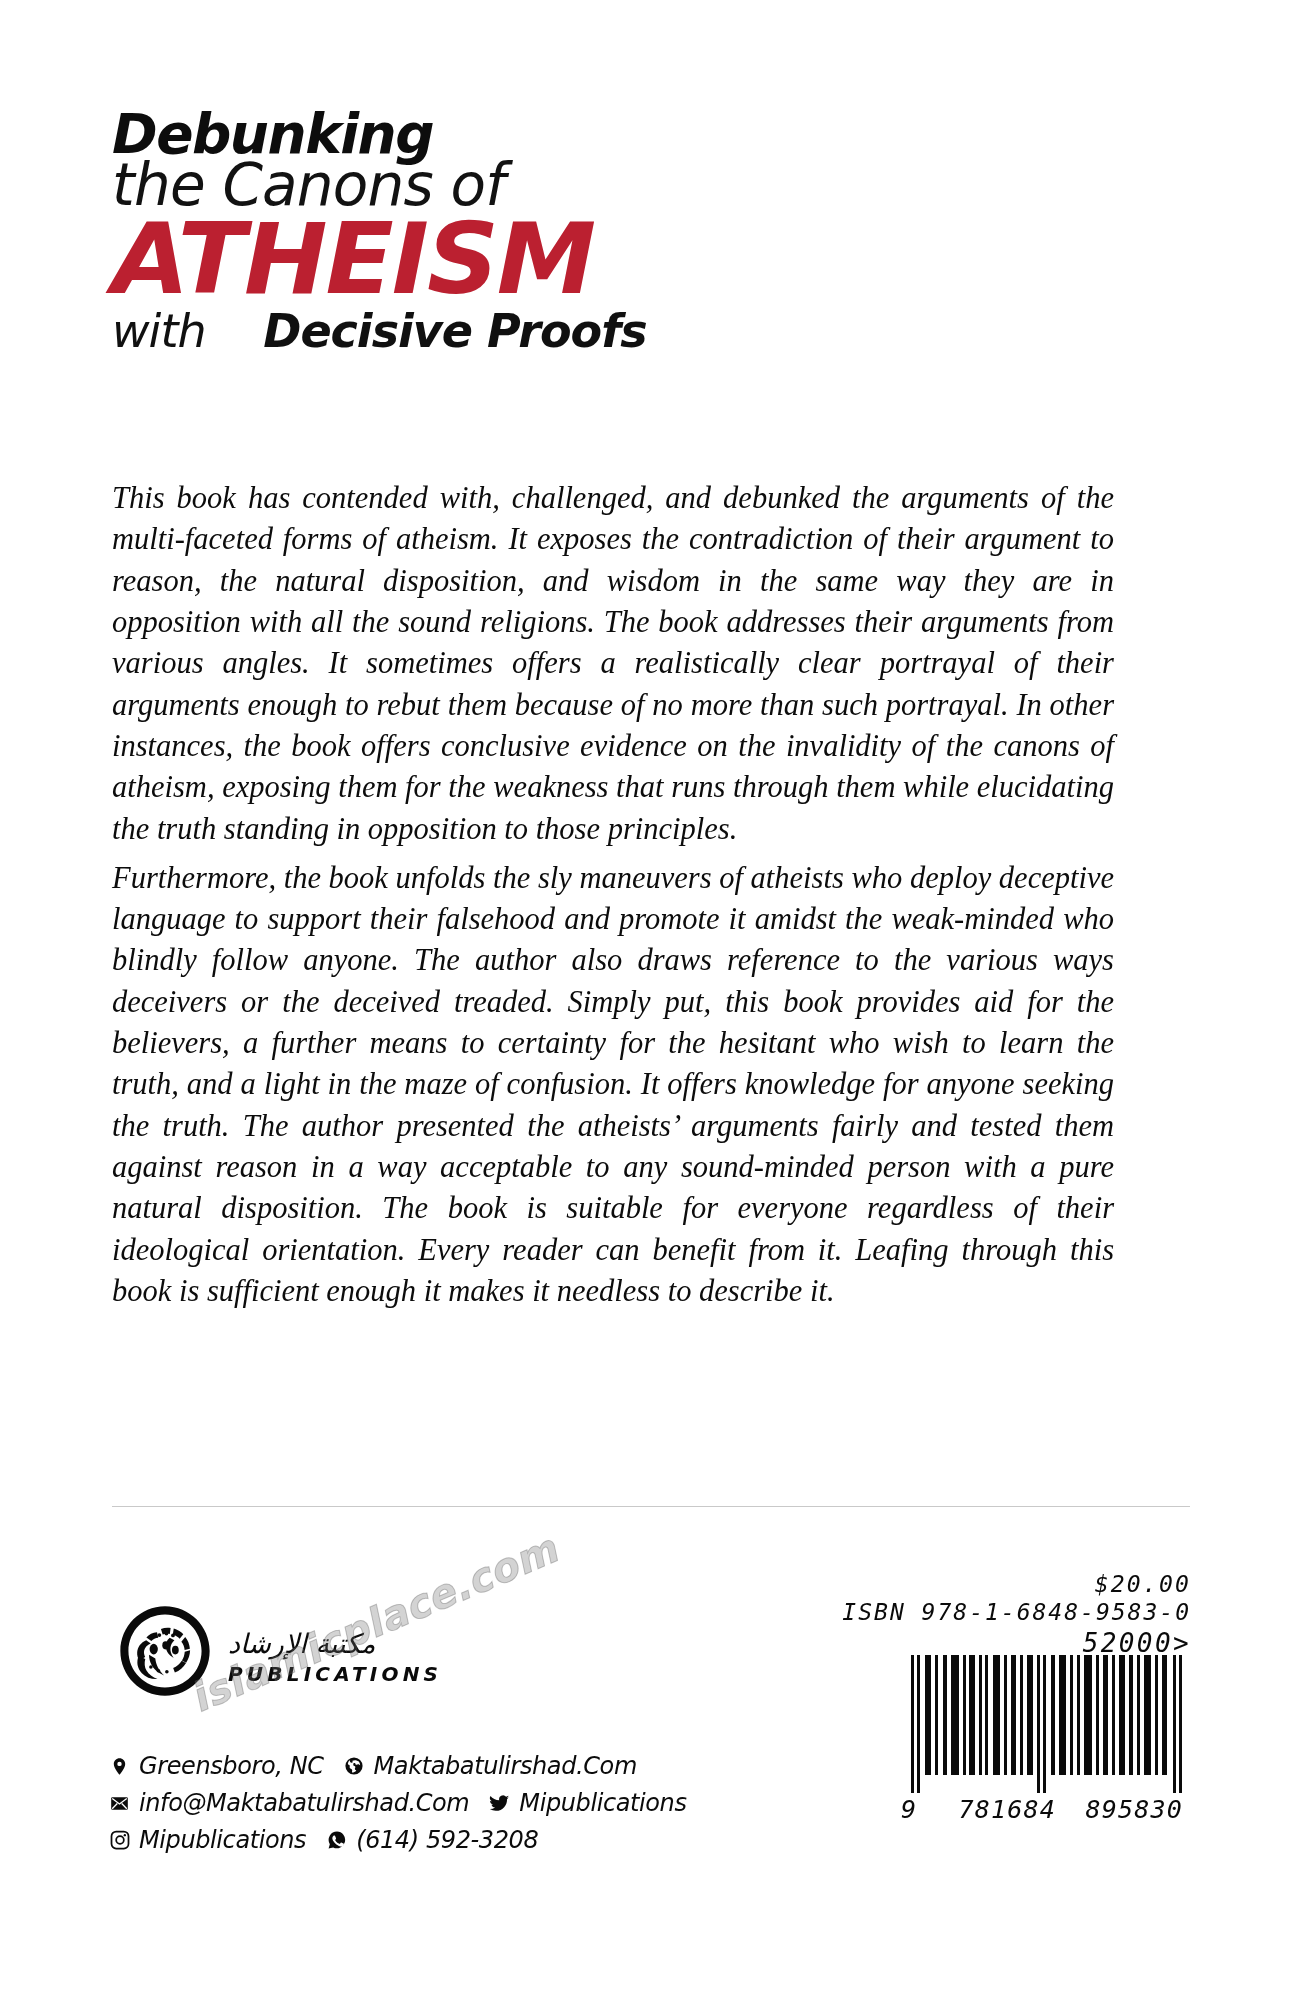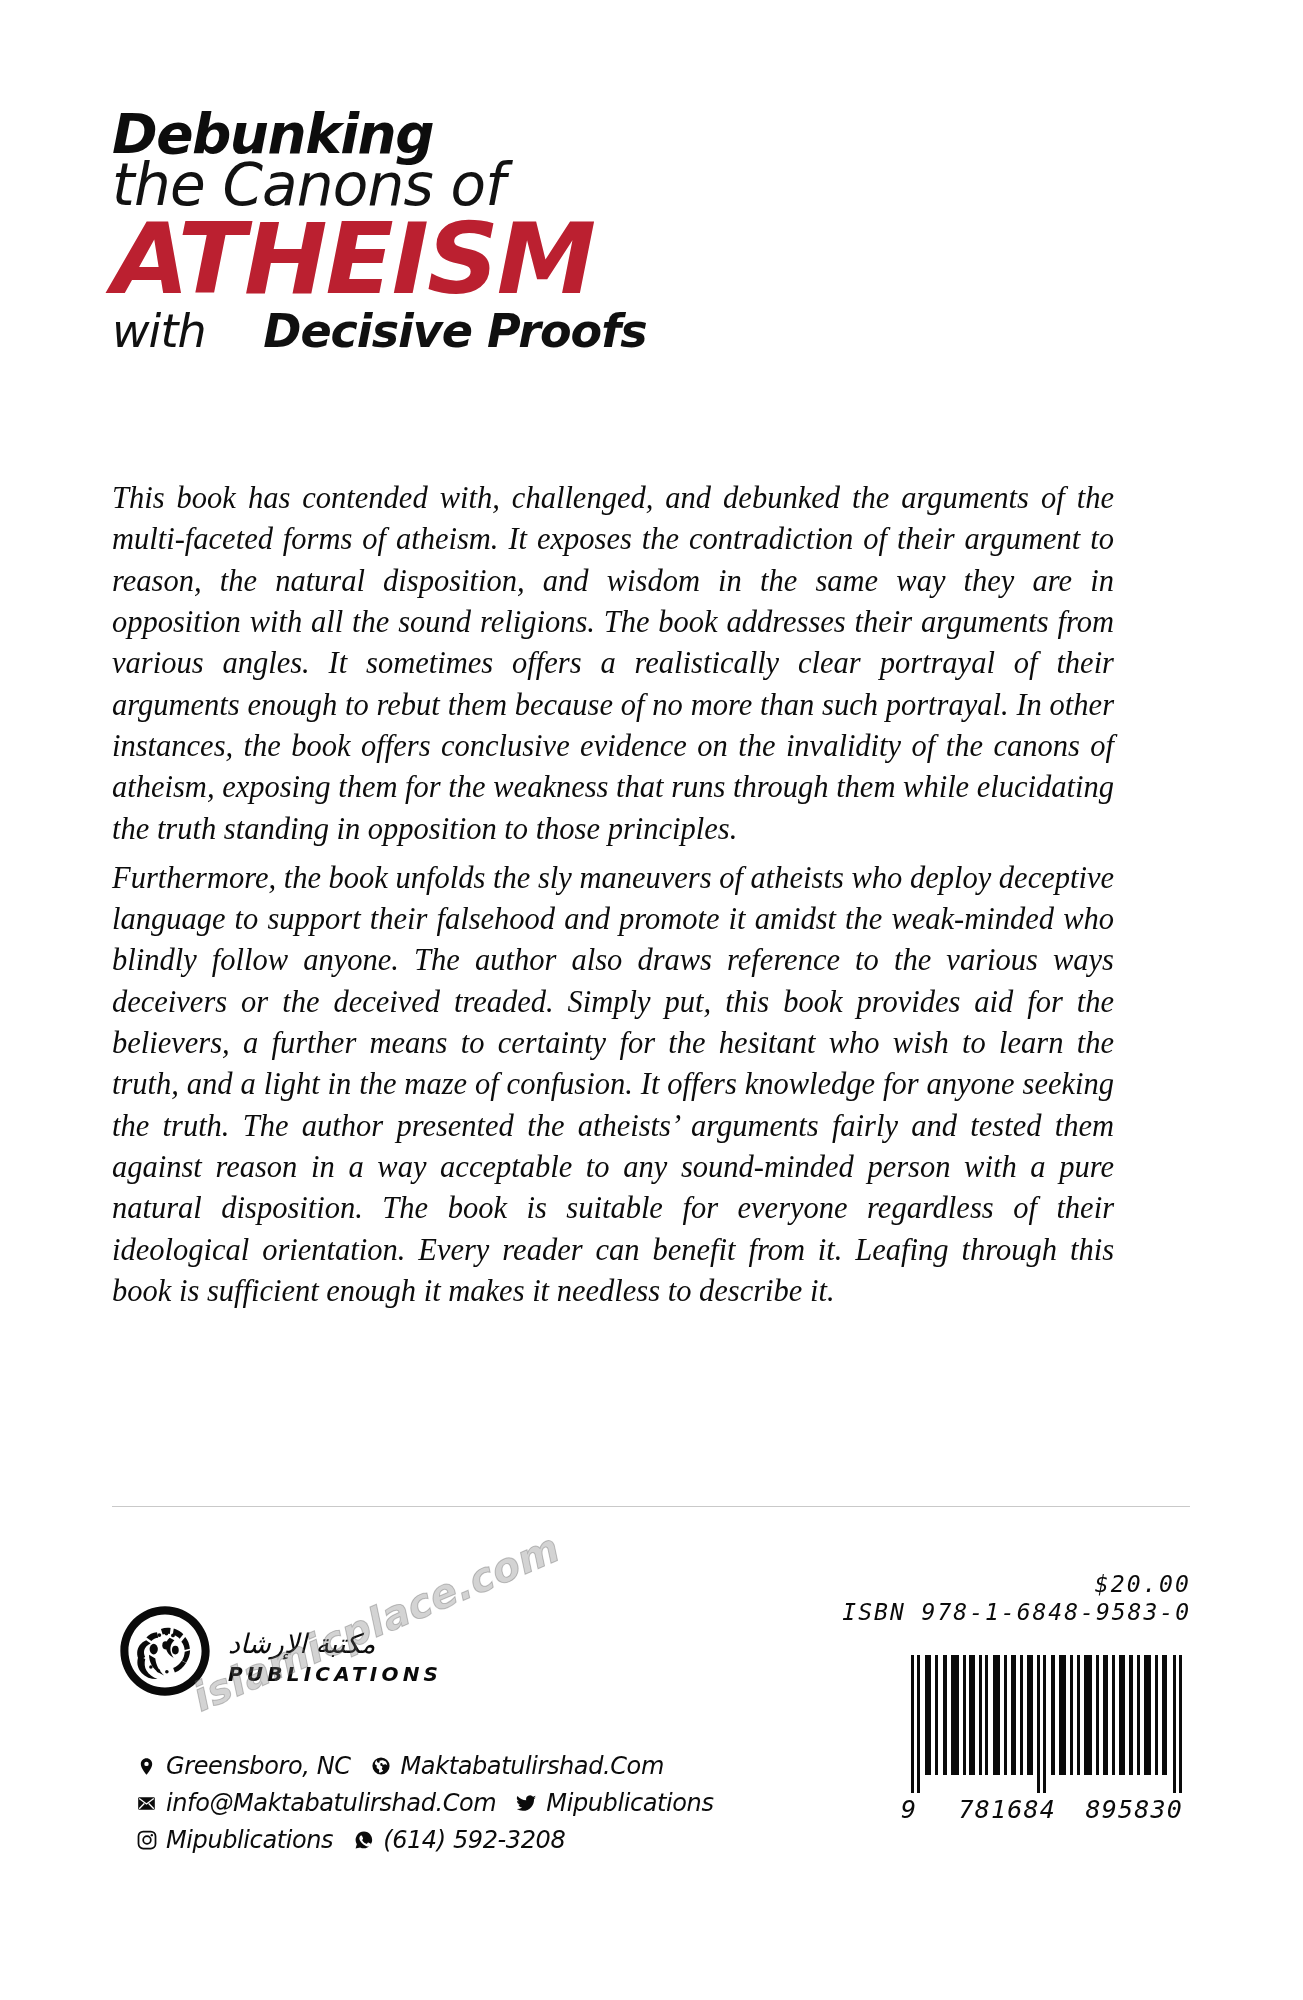--- a/index.html
+++ b/index.html
@@ -149,21 +149,21 @@
     font-size: 20px;
     font-weight: bold;
     letter-spacing: 4.2px;
     color: #0a0a0a;
     margin: 3px 0 12px 0;
   }
 
   
   .contacts {
     position: absolute;
-    left: 136px;
+    left: 109px;
     top: 192px;
     width: 620px;
   }
   .contact-row {
     display: flex;
     align-items: center;
     margin-bottom: 9px;
     white-space: nowrap;
   }
   .contact-item {
@@ -365,20 +365,21 @@
           </span>
           <span class="ci-text">(614) 592-3208</span>
         </span>
       </div>
 
     </div>
 
     <div class="isbn-block">
       <div class="price-line">$20.00</div>
       <div class="isbn-line">ISBN 978-1-6848-9583-0</div>
+      <div class="code-line">52000&gt;</div>
     </div>
 
     <div class="barcode-wrap">
       <svg class="barcode-bars" viewBox="0 0 290 138" preserveAspectRatio="none" aria-hidden="true">
         <rect x="0" y="0" width="290" height="138" fill="#ffffff"></rect>
         <g fill="#0a0a0a">
           <rect x="10" y="0" width="3" height="138"></rect>
           <rect x="16" y="0" width="3" height="138"></rect>
           <rect x="24" y="0" width="6" height="120"></rect>
           <rect x="34" y="0" width="3" height="120"></rect>

